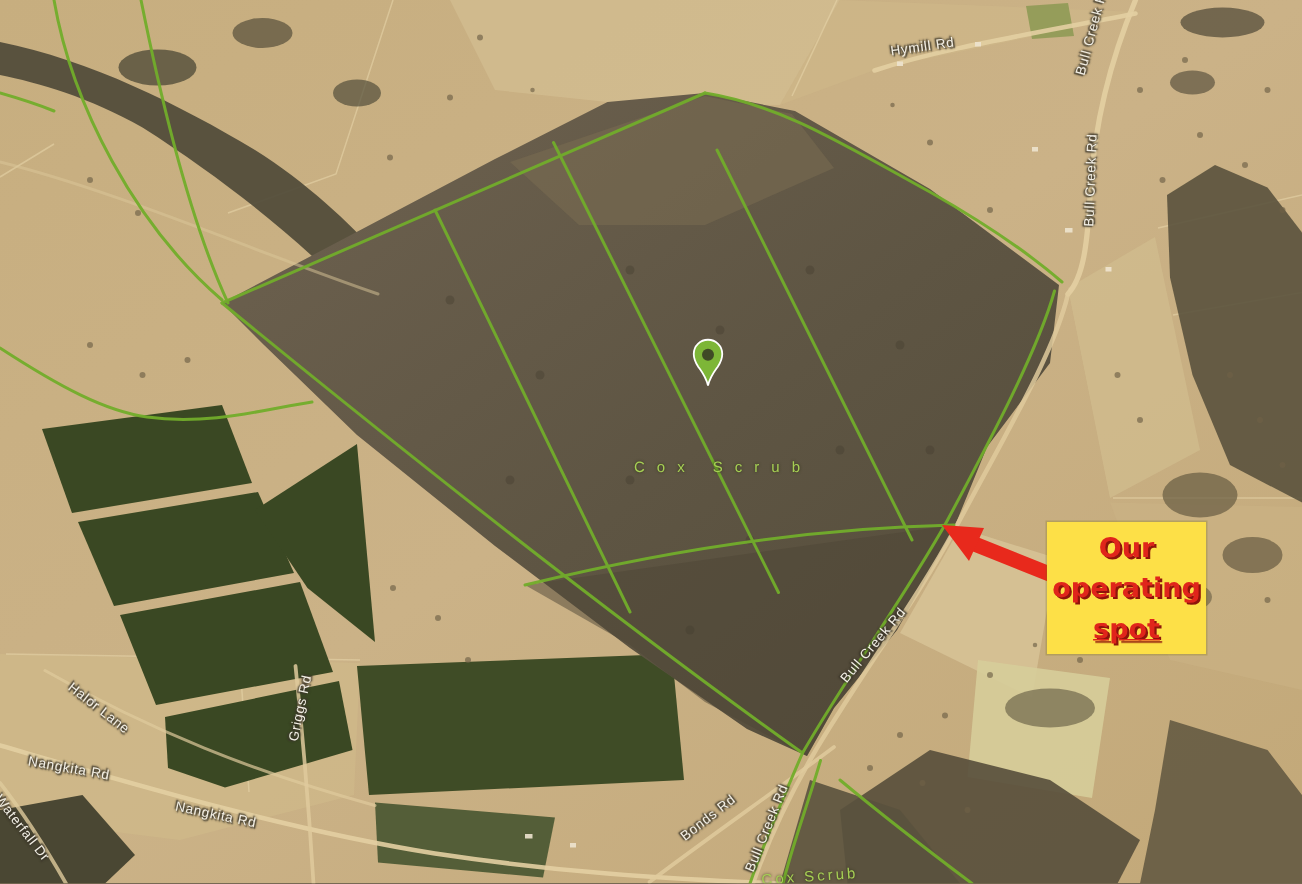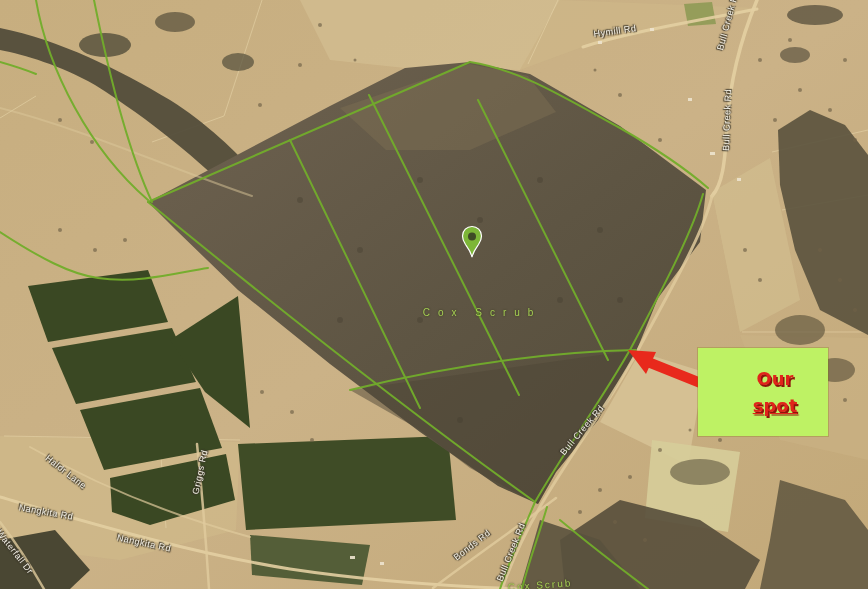--- a/index.html
+++ b/index.html
@@ -233,18 +233,19 @@
       <span class="map-label" style="left: 15px; top: 552px; transform: translate(-50%, -50%) rotate(52deg); color: rgb(242, 239, 230);">Waterfall Dr</span>
       <span class="park-label" style="left: 482px; top: 312px; transform: translate(-50%, -50%) rotate(0deg); letter-spacing: 8px; color: rgb(166, 207, 84);">Cox Scrub</span>
       <span class="park-label" style="left: 540px; top: 585px; transform: translate(-50%, -50%) rotate(-4deg); letter-spacing: 2px; color: rgb(166, 207, 84);">Cox Scrub</span>
     </div>
 
   <div id="annotation-layer">
     <svg id="arrow-svg" width="868" height="589" viewBox="0 0 868 589">
       <path id="arrowShaft" d="M703,384 L648,362" stroke="#e8291c" stroke-width="10" fill="none"></path>
       <polygon id="arrowHead" points="628,350 656,352 646,374" fill="#e8291c"></polygon>
     </svg>
-    <div id="callout-box" style="background: #bef264; padding-left: 24px;">
+    <div id="callout-box" style="background: #fde047;">
       <span class="callout-line" style="color: rgb(224, 37, 27);">Our</span>
+      <span class="callout-line" style="color: rgb(224, 37, 27);">operating</span>
       <span class="callout-line" style="color: rgb(224, 37, 27); text-decoration: underline;">spot</span>
     </div>
   </div>
 </div>
 
 </body></html>

